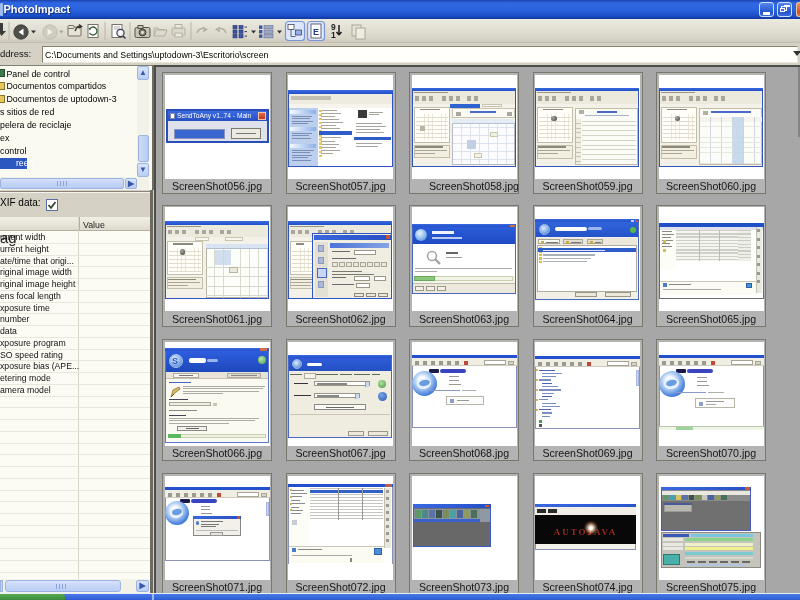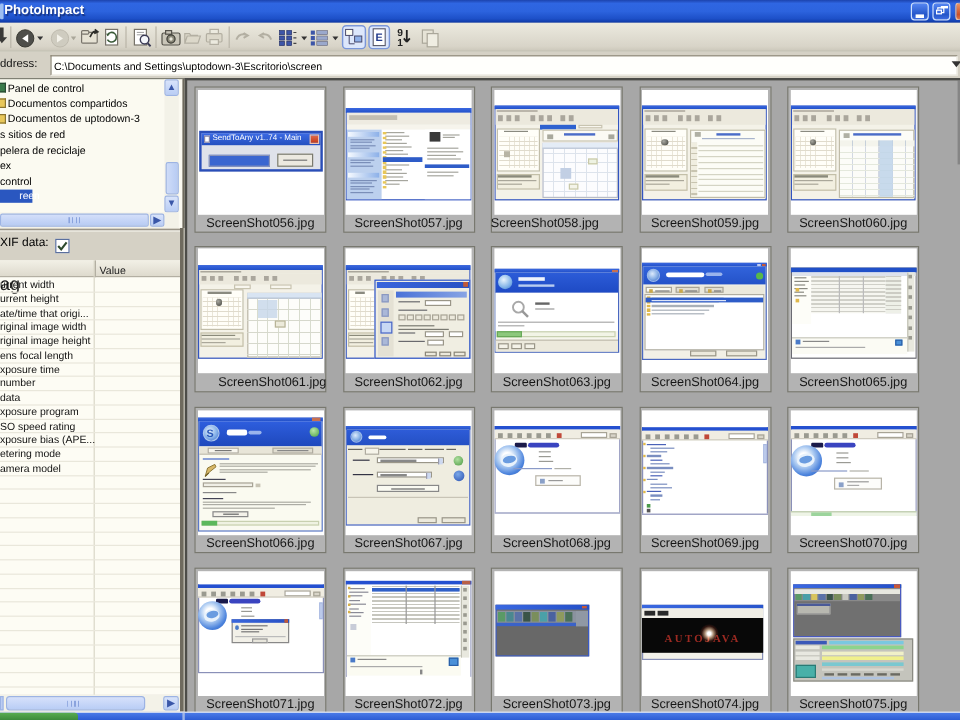--- a/index.html
+++ b/index.html
@@ -261,21 +261,21 @@
     <div style="position:absolute;left:40px;top:33px;width:63px;height:10px;background:#fbfaf4;border:1px solid #c8c4b0"></div>
     <div style="position:absolute;left:58px;top:36px;width:26px;height:2.5px;background:#4a6cc8"></div>
     <div style="position:absolute;left:44px;top:37px;width:5px;height:4px;background:#a8a89c"></div>
     <div style="position:absolute;left:95px;top:37px;width:5px;height:4px;background:#a8a89c"></div>
     <div style="position:absolute;left:40px;top:44px;width:63px;height:46px;background:#fcfcfe;border:1px solid #b8bcc8;background-image:repeating-linear-gradient(180deg,transparent 0,transparent 7.2px,#dde3ec 7.2px,#dde3ec 8px),repeating-linear-gradient(90deg,transparent 0,transparent 8.2px,#dde3ec 8.2px,#dde3ec 9px)"></div>
     <div style="position:absolute;left:40px;top:44px;width:63px;height:5px;background:#e4ecf6;border-bottom:1px solid #b8c4d4"></div>
     <div style="position:absolute;left:55px;top:65px;width:9px;height:9px;background:#c2cfe4"></div>
     <div style="position:absolute;left:78px;top:57px;width:8px;height:5px;background:#eef2e2;border:1px solid #c8c8a8"></div>
     <div style="position:absolute;left:62px;top:78px;width:8px;height:5px;background:#f4f4ea;border:1px solid #c8c8a8"></div>
   </div>
-<div style="position:absolute;left:409px;top:180px;width:110px;height:12px;font-size:10.6px;color:#161616;text-align:left;line-height:12px">ScreenShot058.jpg</div>
+<div style="position:absolute;left:409px;top:180px;width:110px;height:12px;font-size:10.6px;color:#161616;text-align:right;line-height:12px">ScreenShot058.jpg</div>
 <div style="position:absolute;left:532.5px;top:72px;width:110px;height:122px;background:#b3b3b3;border:1px solid #78786f"></div>
 <div style="position:absolute;left:535.0px;top:74.5px;width:105px;height:104px;background:#fff;overflow:hidden">
     <div style="position:absolute;left:0;top:13px;width:104px;height:79px;border:1px solid #3254c0;background:#f4f2e8"></div>
     <div style="position:absolute;left:0;top:13px;width:104px;height:3.5px;background:linear-gradient(180deg,#3a68e0,#2250c8)"></div>
     <div style="position:absolute;left:1px;top:16.5px;width:102px;height:3.5px;background:#ece9dd"></div>
     <div style="position:absolute;left:2px;top:17.5px;width:34px;height:1.1px;background:#9a968a"></div>
     <div style="position:absolute;left:1px;top:20px;width:102px;height:9px;background:#ece9dd"></div>
     <div style="position:absolute;left:3px;top:21.5px;width:4px;height:4.5px;background:#aaa69c"></div>
     <div style="position:absolute;left:10px;top:21.5px;width:4px;height:4.5px;background:#aaa69c"></div>
     <div style="position:absolute;left:17px;top:21.5px;width:4px;height:4.5px;background:#aaa69c"></div>
@@ -363,21 +363,21 @@
     <div style="position:absolute;left:2px;top:70px;width:36px;height:12px;background:#f2efe0;border:1px solid #c3bfa8"></div>
     <div style="position:absolute;left:3px;top:71.5px;width:28px;height:1.5px;background:#8a8a7a"></div>
     <div style="position:absolute;left:3px;top:75px;width:32px;height:1px;background:#aaa79a"></div>
     <div style="position:absolute;left:3px;top:78px;width:20px;height:1px;background:#aaa79a"></div>
     <div style="position:absolute;left:41px;top:37px;width:62px;height:54px;background:#fdfdfa;border:1px solid #b8b4a4"></div>
     <div style="position:absolute;left:41px;top:37px;width:62px;height:5px;background:#d8e4f2;border-bottom:1px solid #b0bcd0"></div>
     <div style="position:absolute;left:41px;top:42px;width:62px;height:49px;background-image:repeating-linear-gradient(180deg,transparent 0,transparent 8.6px,#d6d8cc 8.6px,#d6d8cc 9.4px),repeating-linear-gradient(90deg,transparent 0,transparent 8px,#d8dccE 8px,#d8dccE 8.8px)"></div>
     <div style="position:absolute;left:50px;top:42.5px;width:16px;height:15px;background:rgba(198,214,234,0.8)"></div>
     <div style="position:absolute;left:64px;top:60px;width:9px;height:6px;background:#eceada;border:1px solid #b8b498"></div>
   </div>
-<div style="position:absolute;left:162px;top:312.5px;width:110px;height:12px;font-size:10.6px;color:#161616;text-align:right;line-height:12px">ScreenShot061.jpg</div>
+<div style="position:absolute;left:162px;top:312.5px;width:110px;height:12px;font-size:10.6px;color:#161616;text-align:center;line-height:12px">ScreenShot061.jpg</div>
 <div style="position:absolute;left:285.5px;top:204.5px;width:110px;height:122px;background:#b3b3b3;border:1px solid #78786f"></div>
 <div style="position:absolute;left:288.0px;top:207.0px;width:105px;height:104px;background:#fff;overflow:hidden">
     <div style="position:absolute;left:0;top:14px;width:104px;height:78px;border:1px solid #3254c0;background:#f4f2e8"></div>
     <div style="position:absolute;left:0;top:14px;width:104px;height:3.5px;background:linear-gradient(180deg,#3a68e0,#2250c8)"></div>
     <div style="position:absolute;left:1px;top:17.5px;width:102px;height:3.5px;background:#ece9dd"></div>
     <div style="position:absolute;left:2px;top:18.5px;width:34px;height:1.1px;background:#9a968a"></div>
     <div style="position:absolute;left:1px;top:21px;width:102px;height:9px;background:#ece9dd"></div>
     <div style="position:absolute;left:3px;top:22.5px;width:4px;height:4.5px;background:#aaa69c"></div>
     <div style="position:absolute;left:10px;top:22.5px;width:4px;height:4.5px;background:#aaa69c"></div>
     <div style="position:absolute;left:17px;top:22.5px;width:4px;height:4.5px;background:#aaa69c"></div>

